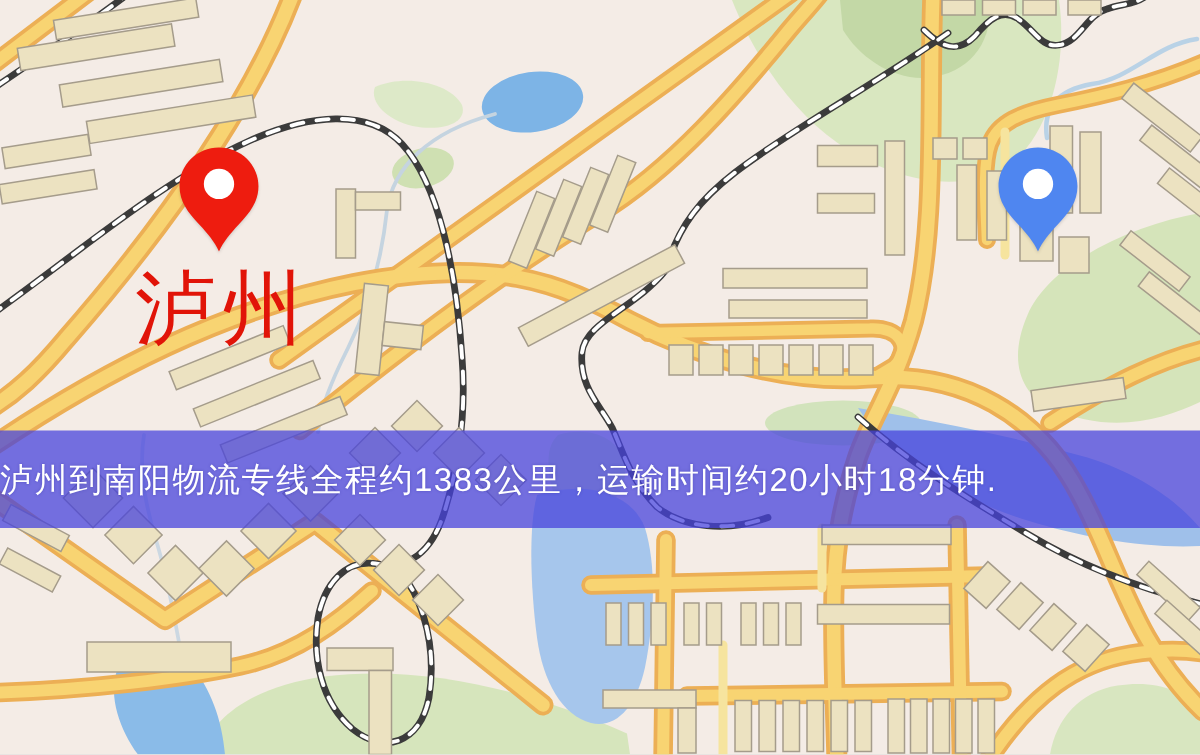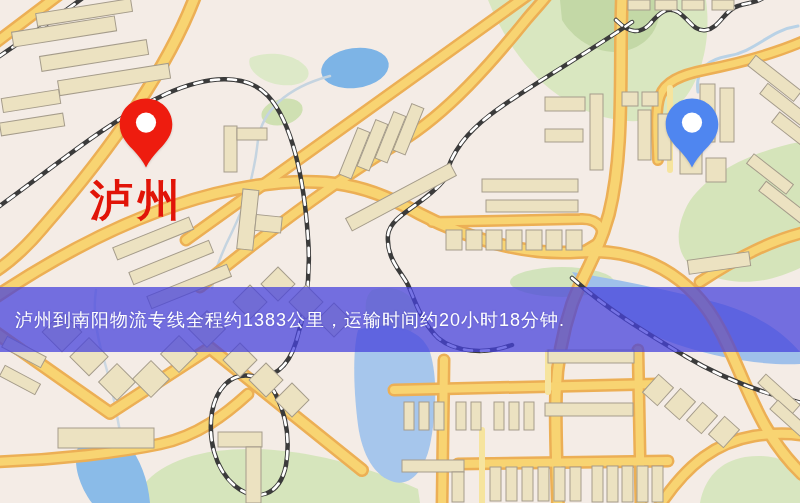--- a/index.html
+++ b/index.html
@@ -7,34 +7,33 @@
     position:relative;width:800px;height:503px;overflow:hidden;
     font-family:"Liberation Sans","DejaVu Sans",sans-serif;
     background:#f4ece6;
   }
   .map-svg{position:absolute;left:0;top:0;width:800px;height:503px;display:block;}
   .pin{position:absolute;width:56px;height:72px;}
   .pin svg{width:100%;height:100%;display:block;filter:drop-shadow(0 1px 1px rgba(0,0,0,.15));}
   .pin.origin{left:118px;top:97px;}
   .pin.destination{left:664px;top:97px;}
   .city-label{
-    position:absolute;font-size:43px;font-weight:bold;line-height:1;
+    position:absolute;font-size:54px;font-weight:normal;line-height:1;
     letter-spacing:4px;white-space:nowrap;
     font-family:"Liberation Sans","DejaVu Sans",sans-serif;
   }
   .city-label.origin{left:90px;top:179px;color:#e11408;}
   .city-label.destination{left:638px;top:177px;color:#2b2fd8;}
   .banner{
     position:absolute;left:0;top:287px;width:800px;height:65px;
     background:rgba(70,66,220,0.74);
     display:flex;align-items:center;
   }
   .banner-text{
-    color:#ffffff;font-size:18px;letter-spacing:1px;white-space:nowrap;
-    padding-left:15px;
+    color:#ffffff;font-size:22px;letter-spacing:1px;white-space:nowrap;
     text-shadow:0 0 2px rgba(40,40,150,.4);
   }
 </style>
 </head>
 <body>
 
 <div class="stage">
 
   <svg class="map-svg" viewBox="0 0 800 503" xmlns="http://www.w3.org/2000/svg">
 

